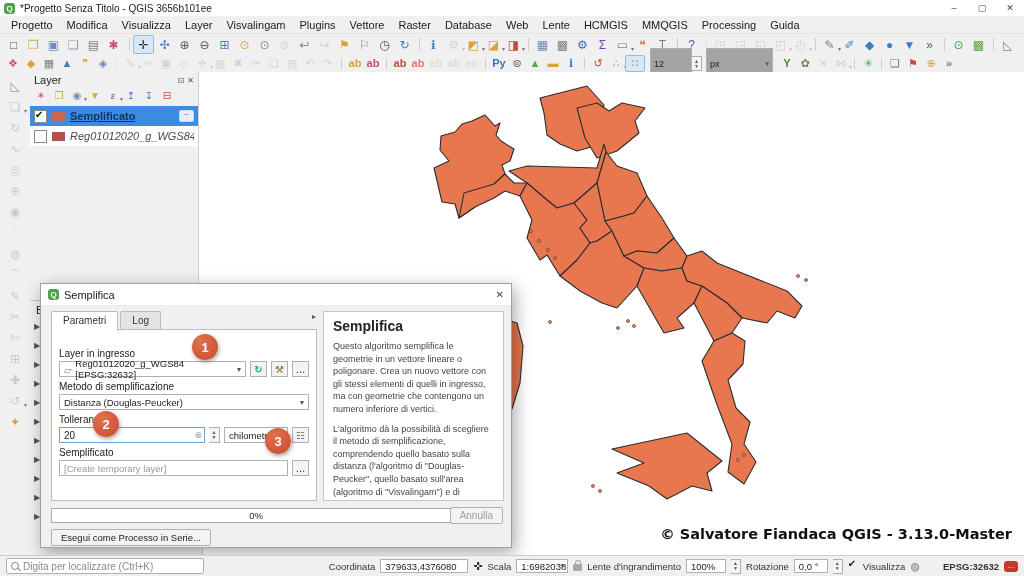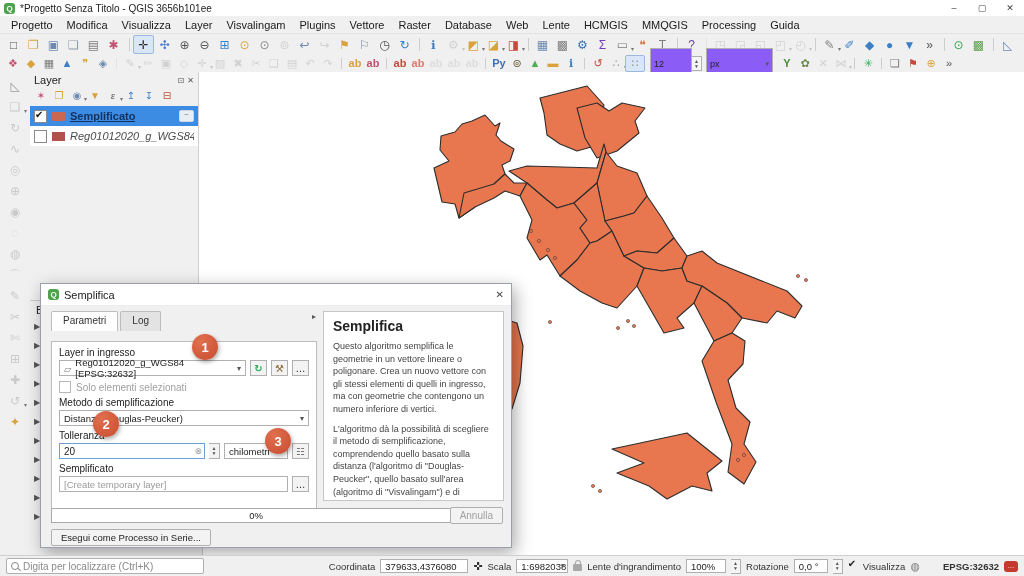--- a/index.html
+++ b/index.html
@@ -20,21 +20,21 @@
   .tbi{width:19px;height:17px;display:flex;align-items:center;justify-content:center;border-radius:2px;position:relative;flex:0 0 auto;}
   #tb2 .tbi{width:18px;height:15px;}
   .tbi .g{font-size:12px;line-height:1;}
   #tb2 .tbi .g{font-size:11px;}
   .tbi.txt .g{font-size:8px;font-weight:bold;}
   .tbi.dd::after{content:"▾";font-size:6px;color:#777;position:absolute;right:-2px;bottom:1px;}
   .tbi.disabled{opacity:.35;}
   .tbi.active{background:#d9e6f5;border:1px solid #9ab8dc;}
   .tbi.sep{margin-left:9px;}
   .tbi.sep::before{content:"";position:absolute;left:-5px;top:2px;bottom:2px;border-left:1px solid #cdcdcd;}
-  .mini-box{height:13px;border:1px solid #b0b0b0;background:#8b5cf6;display:flex;align-items:center;padding:8px 3px;font-size:9px;color:#222;}
+  .mini-box{height:13px;border:1px solid #b0b0b0;background:#a3a3a3;display:flex;align-items:center;padding:8px 3px;font-size:9px;color:#222;}
   .spin-arrows{display:flex;flex-direction:column;justify-content:center;width:9px;height:13px;border:1px solid #b0b0b0;border-left:none;background:#f5f5f5;font-size:5px;color:#555;line-height:1;align-items:center;}
   .mini-combo{position:relative;padding-right:12px;}
   .mini-combo::after{content:"▾";position:absolute;right:3px;font-size:7px;color:#555;}
   
   .lstrip{position:absolute;left:0;top:72px;bottom:20px;width:30px;background:#f0f0f0;border-right:1px solid #dcdcdc;display:flex;flex-direction:column;align-items:center;padding-top:5px;gap:4px;z-index:5;}
   .lstrip .tbi{width:20px;height:17px;}
   
   .layers{position:absolute;left:30px;top:72px;width:168px;height:228px;background:#f0f0f0;border-right:1px solid #d0d0d0;z-index:5;}
   .phead{display:flex;align-items:center;padding:2px 4px;font-size:11px;color:#222;}
   .phead .pbtns{margin-left:auto;display:flex;gap:3px;font-size:8px;color:#555;}
@@ -63,21 +63,21 @@
   .canvas{position:absolute;left:198px;top:72px;right:0;bottom:20px;background:#fff;}
   .canvas svg{position:absolute;left:0;top:0;}
   .copyright{position:absolute;right:12px;bottom:14px;font-family:"DejaVu Sans",sans-serif;font-weight:bold;font-size:14.5px;color:#111;}
   
   .dialog{position:absolute;left:40px;top:283px;width:470px;height:263px;background:#f0f0f0;border:1px solid #9aa0a6;box-shadow:3px 5px 16px rgba(0,0,0,.35);z-index:60;}
   .dtitle{height:21px;background:#fff;display:flex;align-items:center;gap:5px;padding:0 7px;font-size:11px;border-bottom:1px solid #ececec;}
   .dclose{margin-left:auto;font-size:10px;color:#444;}
   .dtab-row{position:absolute;left:10px;top:27px;display:flex;gap:2px;}
   .dtab{padding:3px 11px 2px;font-size:10px;border:1px solid #bcbcbc;border-bottom:none;background:#e3e3e3;border-radius:2px 2px 0 0;color:#333;}
   .dtab.on{background:#fff;height:14px;position:relative;z-index:2;}
-  .params{position:absolute;left:10px;top:45px;width:266px;height:172px;background:#fff;border:1px solid #bcbcbc;padding:5px 7px;box-sizing:border-box;margin-top:12px;}
+  .params{position:absolute;left:10px;top:45px;width:266px;height:172px;background:#fff;border:1px solid #bcbcbc;padding:18px 7px;box-sizing:border-box;}
   .flabel{font-size:10px;color:#222;margin:4px 0 2px;}
   .flabel:first-child{margin-top:0;}
   .frow{display:flex;align-items:center;gap:4px;}
   .combo{height:16px;border:1px solid #b0b0b0;background:#fff;display:flex;align-items:center;gap:4px;padding:0 14px 0 4px;font-size:9.5px;position:relative;box-sizing:border-box;color:#222;}
   .combo::after{content:"▾";position:absolute;right:4px;top:3px;font-size:8px;color:#555;}
   .combo.grow{flex:1;}
   .sqbtn{width:17px;height:16px;border:1px solid #b0b0b0;background:#f3f3f3;display:flex;align-items:center;justify-content:center;font-size:10px;flex:0 0 auto;box-sizing:border-box;}
   .cbrow{display:flex;align-items:center;gap:5px;margin-top:5px;}
   .cb{width:10px;height:10px;border:1px solid #b8b8b8;background:#fff;position:relative;flex:0 0 auto;}
   .cb.checked{border-color:#777;}
@@ -607,20 +607,21 @@
       <circle cx="600" cy="204" r="1.6" fill="#E8774F" stroke="#2d2d2d" stroke-width="0.5"></circle>
       <circle cx="608" cy="208" r="1.6" fill="#E8774F" stroke="#2d2d2d" stroke-width="0.5"></circle>
       <circle cx="540" cy="388" r="1.6" fill="#E8774F" stroke="#2d2d2d" stroke-width="0.5"></circle>
       <circle cx="546" cy="383" r="1.6" fill="#E8774F" stroke="#2d2d2d" stroke-width="0.5"></circle>
       <circle cx="395" cy="414" r="1.6" fill="#E8774F" stroke="#2d2d2d" stroke-width="0.5"></circle>
       <circle cx="402" cy="419" r="1.6" fill="#E8774F" stroke="#2d2d2d" stroke-width="0.5"></circle>
       <circle cx="352" cy="250" r="1.6" fill="#E8774F" stroke="#2d2d2d" stroke-width="0.5"></circle>
       <circle cx="310" cy="342" r="1.6" fill="#E8774F" stroke="#2d2d2d" stroke-width="0.5"></circle>
       <circle cx="420" cy="256" r="1.6" fill="#E8774F" stroke="#2d2d2d" stroke-width="0.5"></circle>
     </svg>
+  <div class="copyright">© Salvatore Fiandaca QGIS - 3.13.0-Master</div>
 </div>
 
 <div class="dialog">
   <div class="dtitle">
     <span class="qlogo">Q</span>
     <span>Semplifica</span>
     <span class="dclose">✕</span>
   </div>
 
   <div class="dtab-row">
@@ -631,24 +632,20 @@
   <div class="params">
     <div class="flabel">Layer in ingresso</div>
     <div class="frow">
       <span class="combo grow">
         <span style="color:#777;">▱</span>
         <span>Reg01012020_g_WGS84 [EPSG:32632]</span>
       </span>
       <span class="sqbtn" style="color:#2faf5f;font-weight:bold;">↻</span>
       <span class="sqbtn" style="color:#8a6d3b;">⚒</span>
       <span class="sqbtn">…</span>
-    </div>
-    <div class="cbrow">
-      <span class="cb"></span>
-      <span class="cblabel dis">Solo elementi selezionati</span>
     </div>
     <div class="flabel">Metodo di semplificazione</div>
     <div class="frow">
       <span class="combo grow">
           <span>Distanza (Douglas-Peucker)</span>
         </span>
     </div>
     <div class="flabel">Tolleranza</div>
     <div class="frow">
       <span class="spin">

